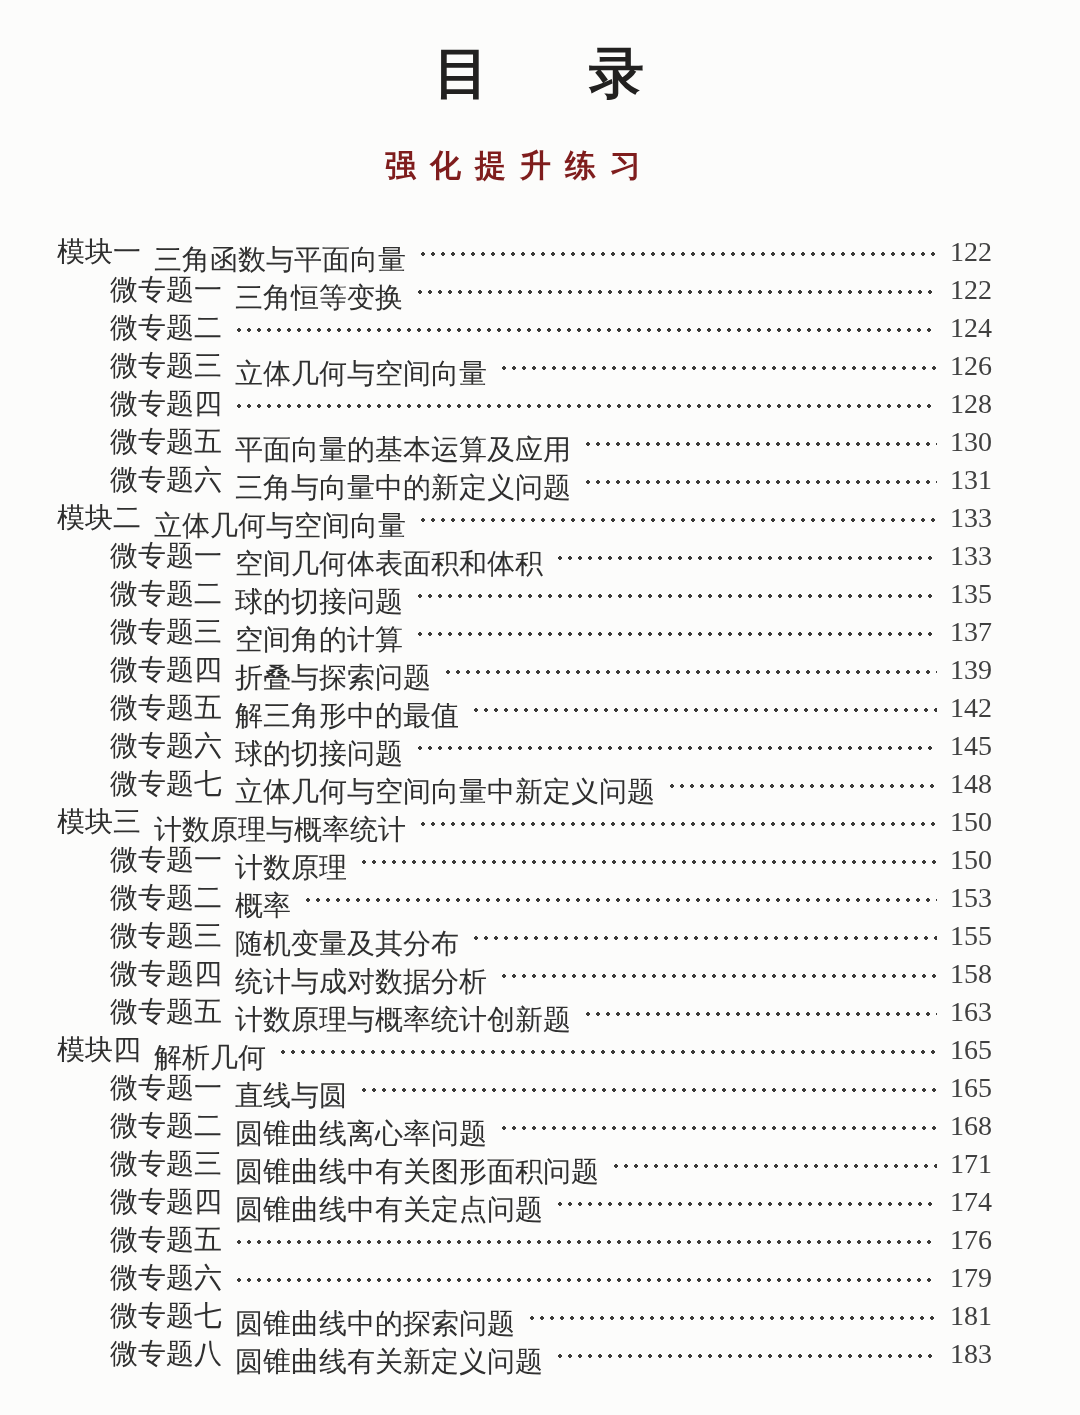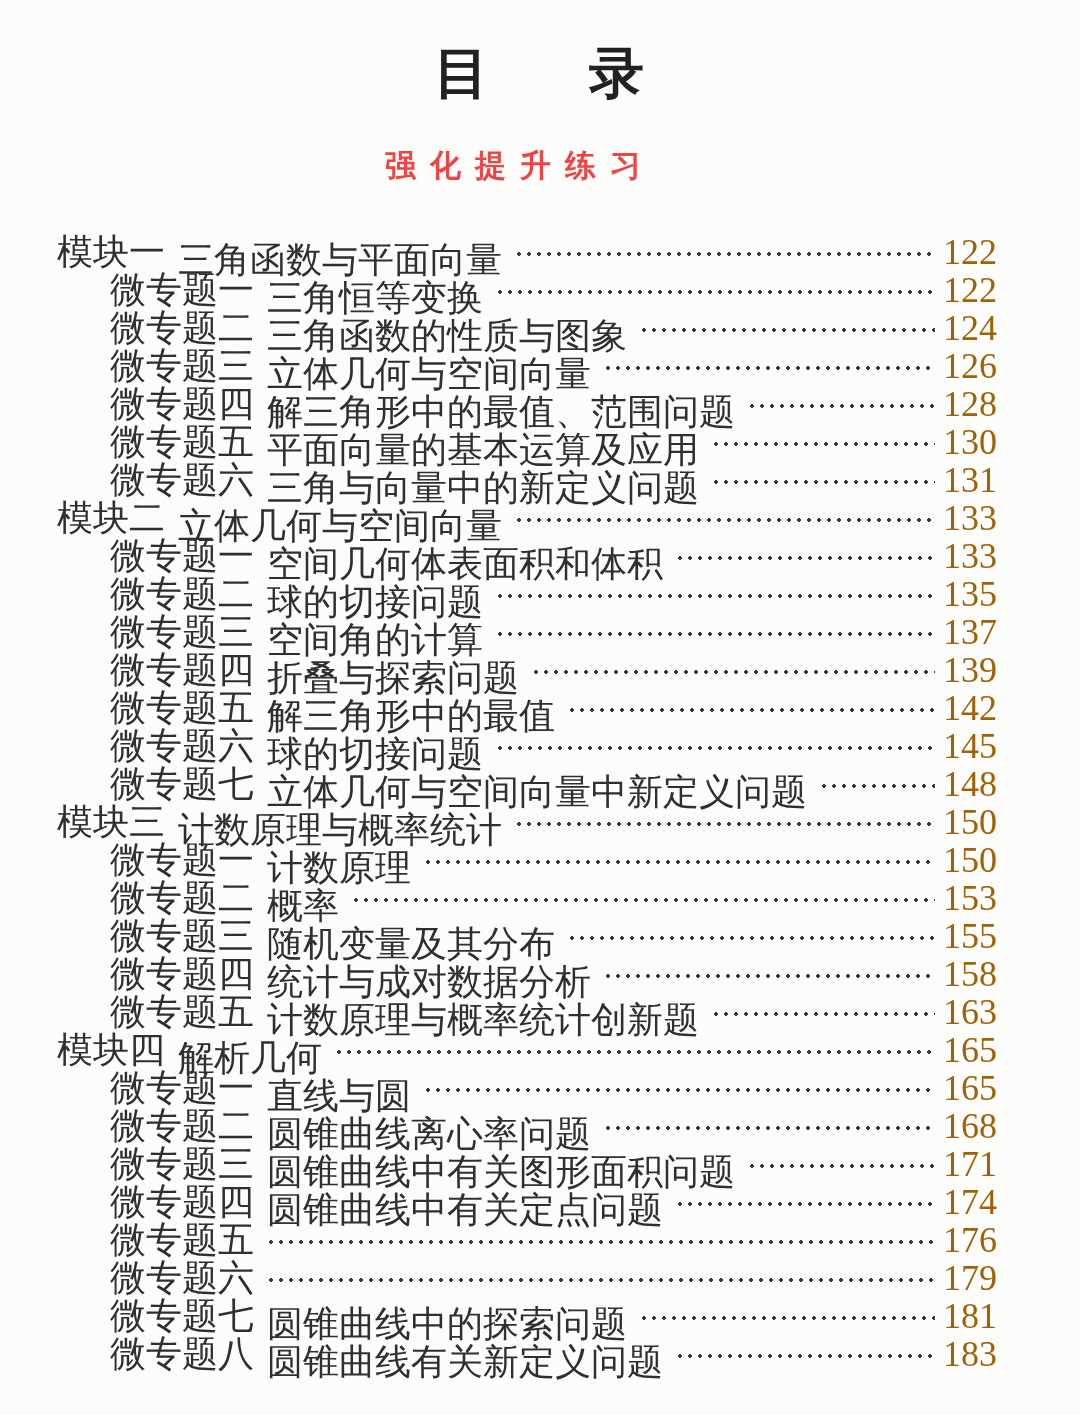--- a/index.html
+++ b/index.html
@@ -25,27 +25,27 @@
     letter-spacing: 2px;
   }
 
   .section-heading {
     margin-top: 40px;
     text-align: center;
     font-size: 31px;
     font-weight: 700;
     letter-spacing: 14px;
     padding-right: 40px; 
-    color: #ef4444;
+    color: #7f1d1d;
   }
 
   .toc {
     margin: 46px 0 0 57px;
     width: 940px;
-    font-size: 36px;
+    font-size: 28px;
     line-height: 1;
   }
   .row {
     display: flex;
     align-items: center;
     height: 38px;
     white-space: nowrap;
   }
   .row.sub { padding-left: 53px; }
   .entry-label { flex: none; }
@@ -57,22 +57,22 @@
     margin-right: 8px;
     min-width: 18px;
     background-image: radial-gradient(circle, #3b3a38 1.7px, rgba(0,0,0,0) 2.1px);
     background-size: 10px 10px;
     background-repeat: repeat-x;
     background-position: left 55%;
   }
   .pagenum {
     flex: none;
     min-width: 52px;
-    text-align: left;
-    color: #a16207;
+    text-align: center;
+    color: #404040;
   }
 </style>
 </head>
 <body>
 
 <div class="page">
 
   <div class="doc-title">
     <span>目</span>
     <span>录</span>
@@ -88,33 +88,31 @@
     <span class="pagenum">122</span>
   </div>
       <div class="row sub">
     <span class="entry-label">微专题一</span>
     <span class="entry-title">三角恒等变换</span>
     <span class="leader"></span>
     <span class="pagenum">122</span>
   </div>
       <div class="row sub">
     <span class="entry-label">微专题二</span>
-    <span class="entry-title">三角函数的性质与图象</span>
     <span class="leader"></span>
     <span class="pagenum">124</span>
   </div>
       <div class="row sub">
     <span class="entry-label">微专题三</span>
     <span class="entry-title">立体几何与空间向量</span>
     <span class="leader"></span>
     <span class="pagenum">126</span>
   </div>
       <div class="row sub">
     <span class="entry-label">微专题四</span>
-    <span class="entry-title">解三角形中的最值、范围问题</span>
     <span class="leader"></span>
     <span class="pagenum">128</span>
   </div>
       <div class="row sub">
     <span class="entry-label">微专题五</span>
     <span class="entry-title">平面向量的基本运算及应用</span>
     <span class="leader"></span>
     <span class="pagenum">130</span>
   </div>
       <div class="row sub">

